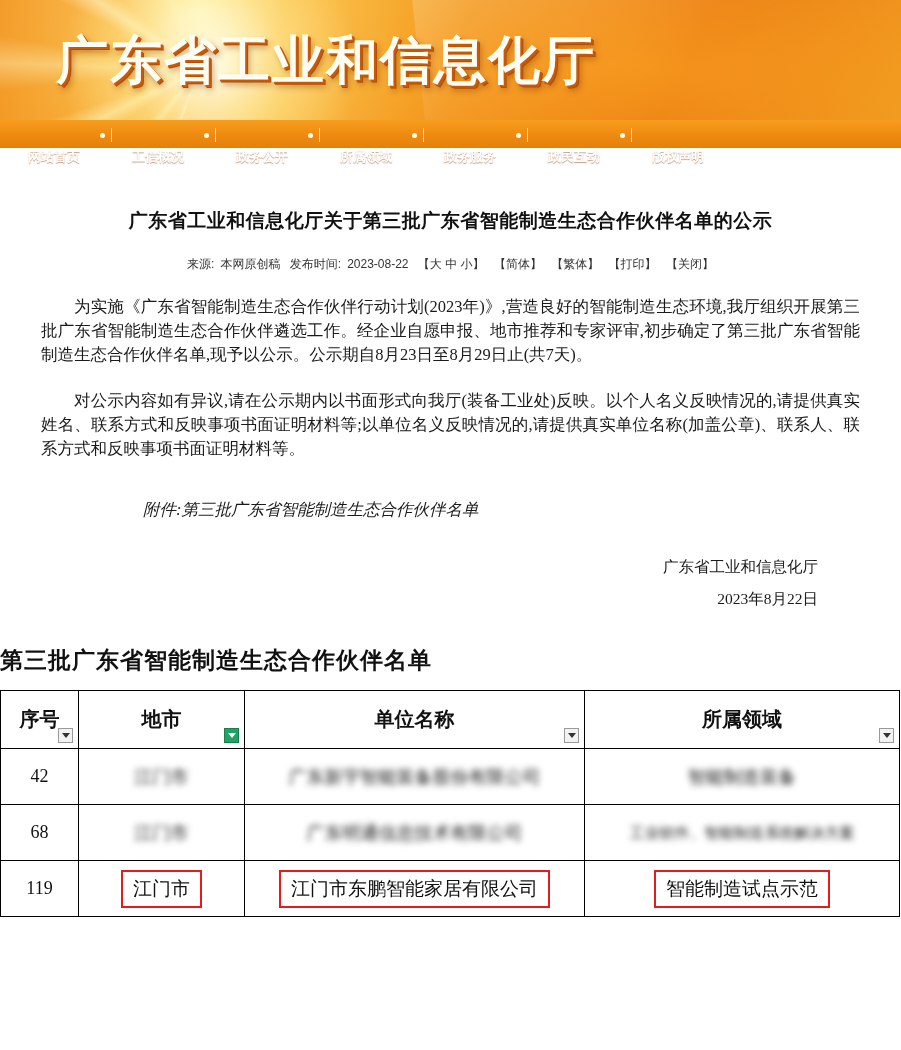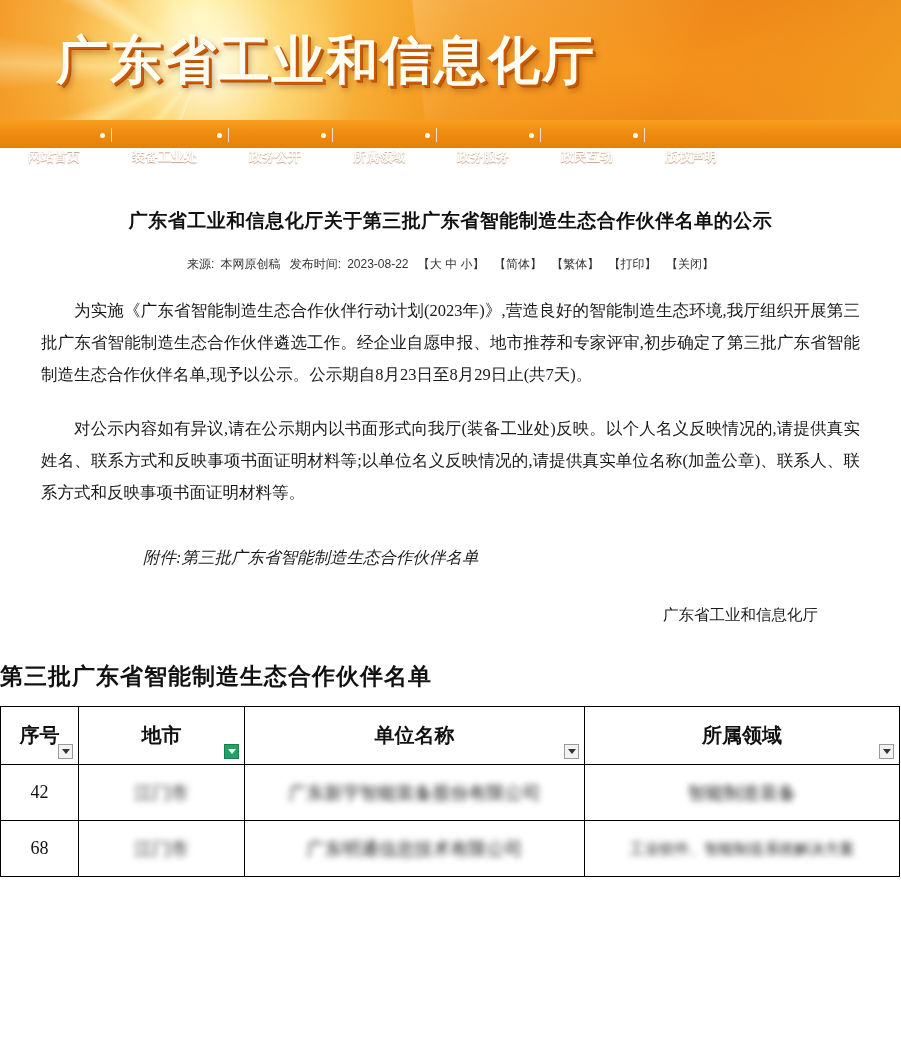--- a/index.html
+++ b/index.html
@@ -130,21 +130,21 @@
     color: #333;
   }
   .meta .seg { margin: 0 3px; }
   .meta .link { color:#333; cursor:pointer; }
   .meta .sizes { color:#333; }
 
   .para {
     margin-top: 22px;
     font-family: "Liberation Serif", "DejaVu Serif", serif;
     font-size: 16.5px;
-    line-height: 32px;
+    line-height: 24px;
     color: #1a1a1a;
     text-indent: 2em;
     text-align: justify;
     padding: 0 16px;
   }
   .attach {
     margin-top: 34px;
     font-family: "Liberation Serif", "DejaVu Serif", serif;
     font-size: 16.5px;
     line-height: 30px;
@@ -243,21 +243,21 @@
   <div class="glow"></div>
   <div class="swoosh"></div>
   <div class="swoosh2"></div>
   <div class="title-cn">广东省工业和信息化厅</div>
 </div>
 
 <div class="navbar">
   <div class="nav-item">网站首页</div>
   <div class="nav-dot"></div>
   <div class="nav-sep"></div>
-  <div class="nav-item">装备工业处</div>
+  <div class="nav-item">工信概况</div>
   <div class="nav-dot"></div>
   <div class="nav-sep"></div>
   <div class="nav-item">政务公开</div>
   <div class="nav-dot"></div>
   <div class="nav-sep"></div>
   <div class="nav-item">所属领域</div>
   <div class="nav-dot"></div>
   <div class="nav-sep"></div>
   <div class="nav-item">政务服务</div>
   <div class="nav-dot"></div>
@@ -283,20 +283,21 @@
     <span class="seg link">【关闭】</span>
   </div>
 
   <div class="para">为实施《广东省智能制造生态合作伙伴行动计划(2023年)》,营造良好的智能制造生态环境,我厅组织开展第三批广东省智能制造生态合作伙伴遴选工作。经企业自愿申报、地市推荐和专家评审,初步确定了第三批广东省智能制造生态合作伙伴名单,现予以公示。公示期自8月23日至8月29日止(共7天)。</div>
   <div class="para">对公示内容如有异议,请在公示期内以书面形式向我厅(装备工业处)反映。以个人名义反映情况的,请提供真实姓名、联系方式和反映事项书面证明材料等;以单位名义反映情况的,请提供真实单位名称(加盖公章)、联系人、联系方式和反映事项书面证明材料等。</div>
 
   <div class="attach">附件:第三批广东省智能制造生态合作伙伴名单</div>
 
   <div class="sign">
     <div>广东省工业和信息化厅</div>
+    <div>2023年8月22日</div>
   </div>
 </div>
 
 <div class="table-title">第三批广东省智能制造生态合作伙伴名单</div>
 
 <table class="list">
   <colgroup>
     <col class="col0">
       <col class="col1">
       <col class="col2">
@@ -336,14 +337,32 @@
       <td class="blurred">江门市</td>
       <td class="blurred">广东新宇智能装备股份有限公司</td>
       <td class="blurred">智能制造装备</td>
     </tr>
     <tr>
       <td>68</td>
       <td class="blurred">江门市</td>
       <td class="blurred">广东明通信息技术有限公司</td>
       <td class="blurred small">工业软件、智能制造系统解决方案</td>
     </tr>
+    <tr class="hl-row">
+      <td>119</td>
+      <td>
+        <div class="hl-wrap">
+            <span class="hl-box">江门市</span>
+          </div>
+      </td>
+      <td>
+        <div class="hl-wrap">
+            <span class="hl-box">江门市东鹏智能家居有限公司</span>
+          </div>
+      </td>
+      <td>
+        <div class="hl-wrap">
+            <span class="hl-box">智能制造试点示范</span>
+          </div>
+      </td>
+    </tr>
   </tbody>
 </table>
 
 </body></html>

